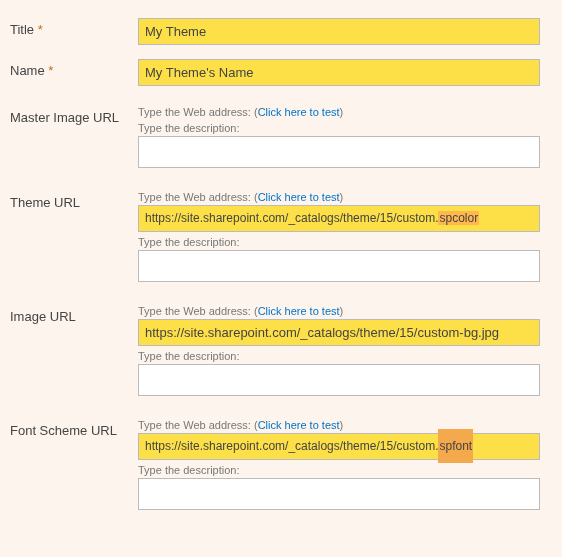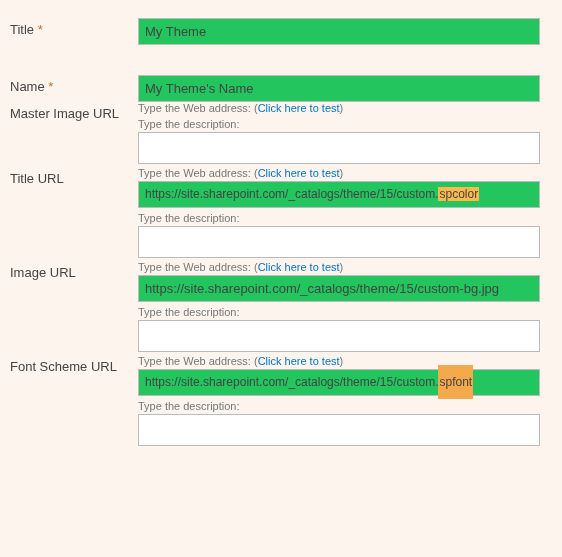--- a/index.html
+++ b/index.html
@@ -6,40 +6,41 @@
     body {
       font-family: "Segoe UI", Arial, sans-serif;
       font-size: 13px;
       background: #fdf5ed;
       color: #444;
       padding: 18px 10px;
       width: 562px;
     }
     .row {
       display: flex;
+      margin-bottom: 20px;
       align-items: flex-start;
     }
-    .row.small-gap { margin-bottom: 30px; }
+    .row.small-gap { margin-bottom: 14px; }
     .label-col {
       width: 128px;
       flex-shrink: 0;
       padding-top: 4px;
       font-size: 13px;
     }
     .req { color: #c66a1f; }
     .field-col { flex: 1; padding-right: 12px; }
     .hint { color: #777; font-size: 11px; margin-bottom: 2px; }
     .link { color: #0072c6; cursor: pointer; }
     input[type="text"] {
       width: 100%;
       border: 1px solid #bbb;
       padding: 5px 6px;
       font-family: inherit;
       font-size: 13px;
-      background: #22c55e;
+      background: #fde047;
       color: #444;
     }
     textarea {
       width: 100%;
       height: 32px;
       border: 1px solid #bbb;
       background: #fff;
       resize: none;
       padding: 4px 6px;
       font-family: inherit;
@@ -86,21 +87,21 @@
       <span>Type the Web address: (</span><span class="link">Click here to test</span><span>)</span>
     </div>
     <div class="desc-block">
       <div class="hint">Type the description:</div>
       <textarea style=""></textarea>
     </div>
   </div>
 </div>
 
 <div class="row">
-  <div class="label-col">Title URL</div>
+  <div class="label-col">Theme URL</div>
   <div class="field-col">
     <div class="hint">
       <span>Type the Web address: (</span><span class="link">Click here to test</span><span>)</span>
     </div>
     <div class="input-wrap">
       <input type="text" style="">
       <span class="overlay-text"><span>https://site.sharepoint.com/_catalogs/theme/15/custom.</span><span class="hl1">spcolor</span></span>
     </div>
     <div class="desc-block">
       <div class="hint">Type the description:</div>

